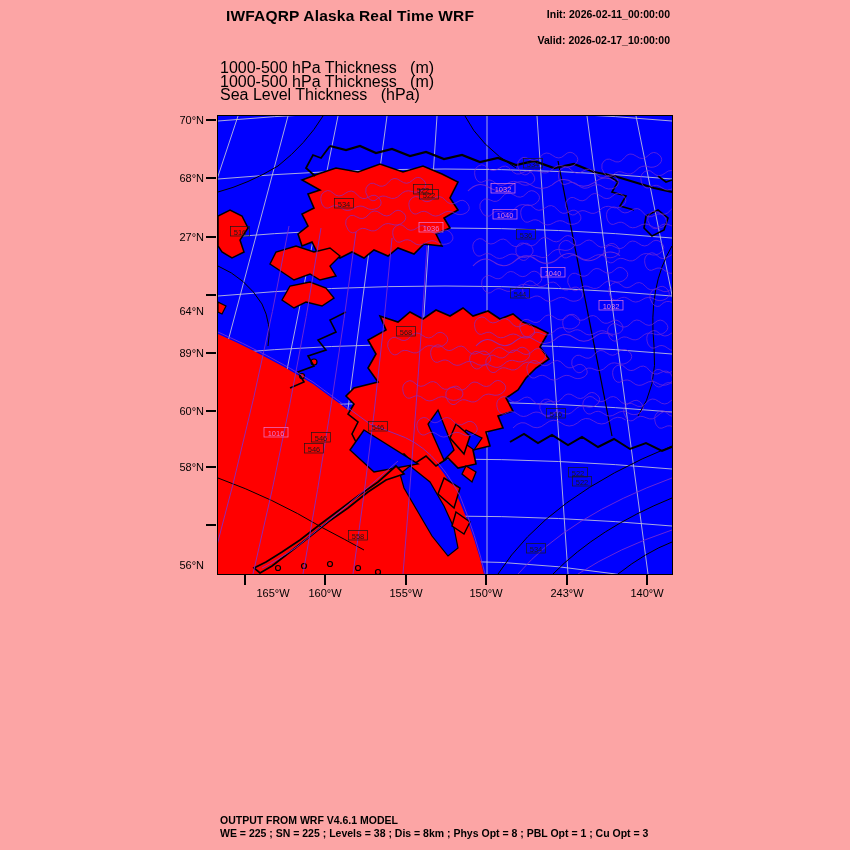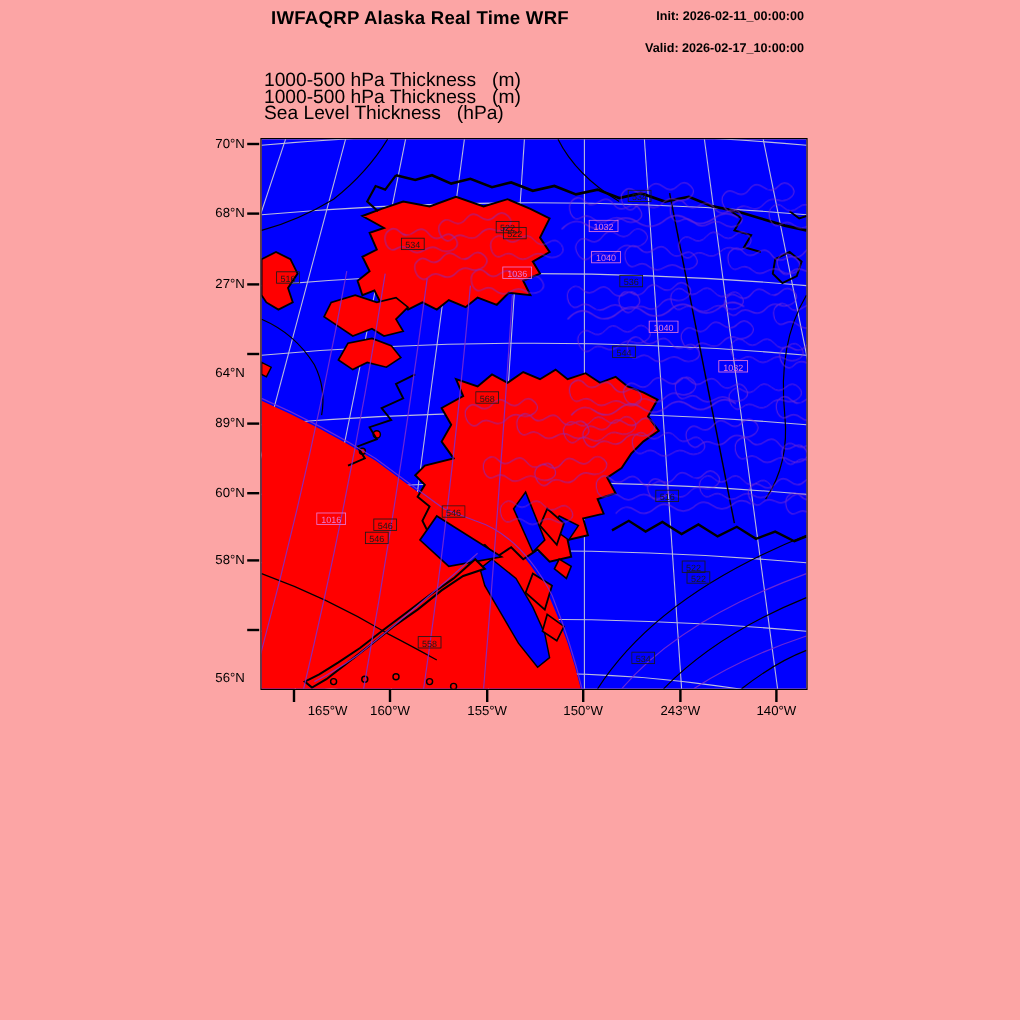--- a/index.html
+++ b/index.html
@@ -307,14 +307,15 @@
       <g transform="translate(393,190)">
               <rect x="-12" y="-5.5" width="24" height="9.5" fill="none" stroke="#e878d8" stroke-width="0.7"></rect>
               <text y="2.8" fill="#e878d8">1032</text>
             </g>
     </g>
     </g>
   </svg>
   </div>
 
 
+  <div class="footer"><span>OUTPUT FROM WRF V4.6.1 MODEL</span><br><span>WE = 225 ; SN = 225 ; Levels = 38 ; Dis = 8km ; Phys Opt = 8 ; PBL Opt = 1 ; Cu Opt = 3</span></div>
 
 </div>
 
 </body></html>

